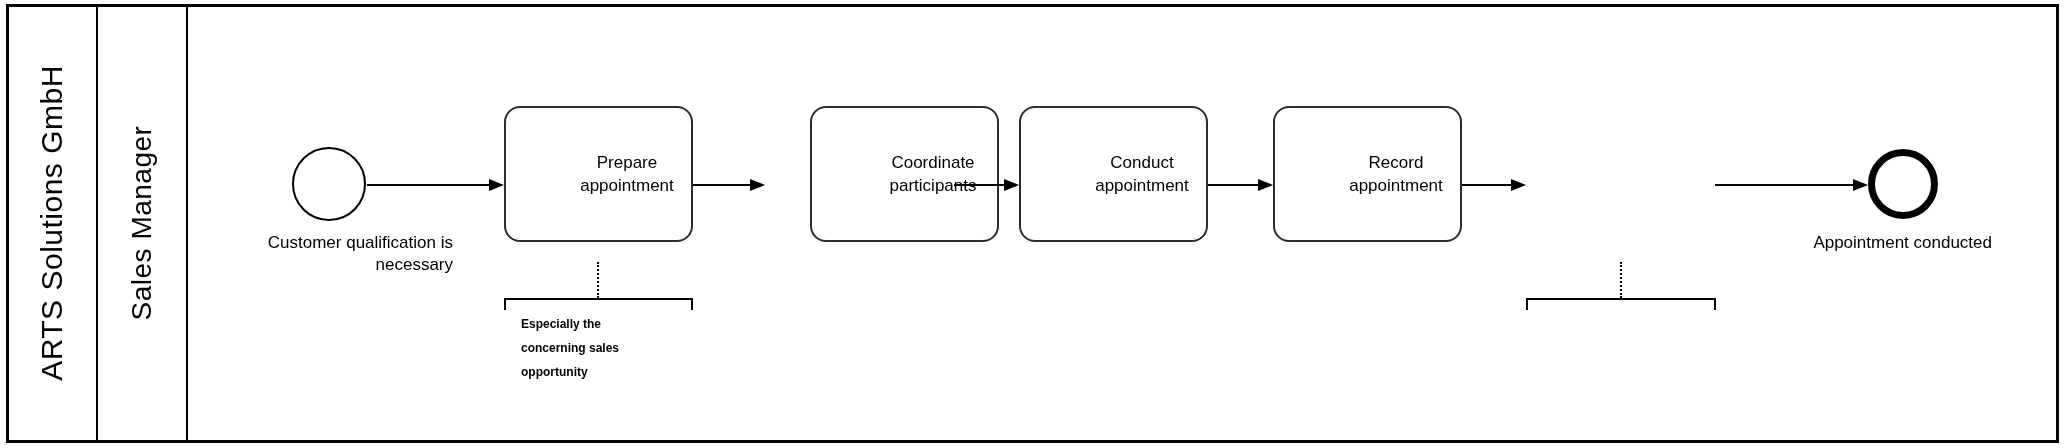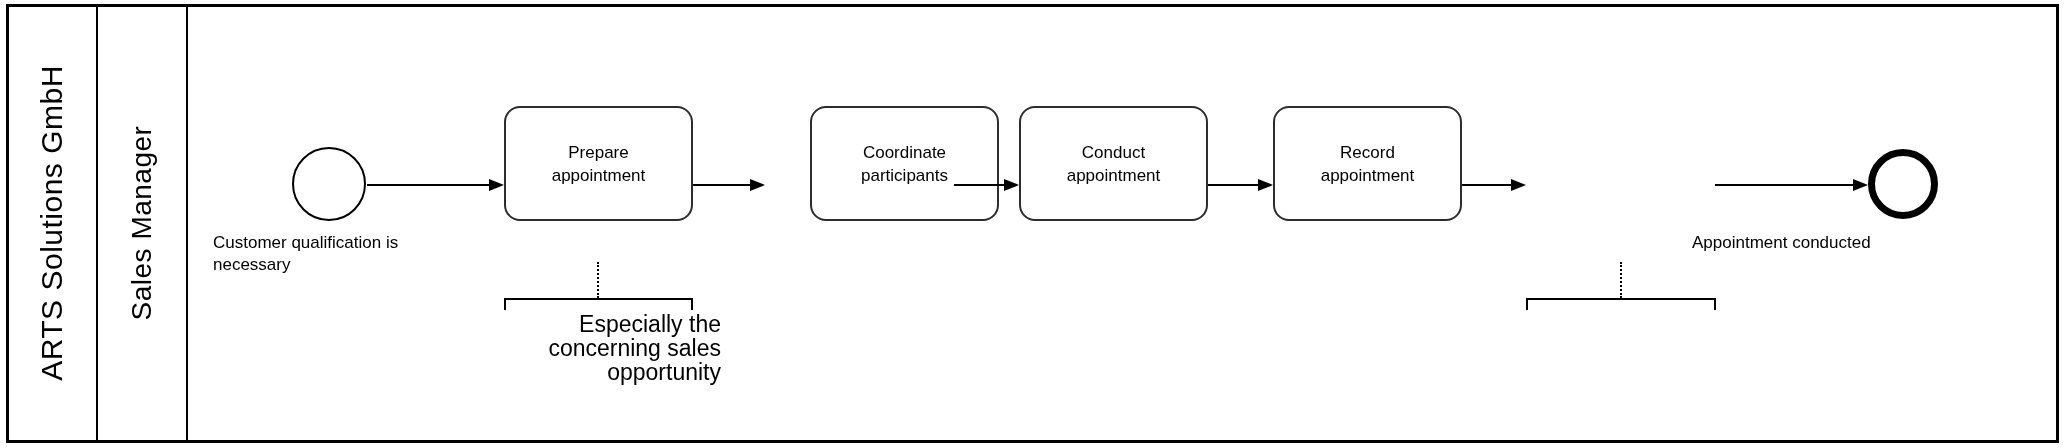--- a/index.html
+++ b/index.html
@@ -12,48 +12,49 @@
     border:3px solid #000;background:#fff;
   }
   .vline{position:absolute;top:4px;height:439px;width:2px;background:#000;}
   .vlabel{
     position:absolute;white-space:nowrap;
     transform:translate(-50%,-50%) rotate(-90deg);
   }
   .pool-label{font-size:30px;letter-spacing:0.5px;}
   .lane-label{font-size:28px;letter-spacing:0.5px;}
   .task{
-    position:absolute;top:106px;width:189px;height:115px;
+    position:absolute;top:106px;width:189px;height:136px;
     border:2px solid #2d2d2d;border-radius:16px;background:#fff;
-    display:flex;align-items:center;justify-content:center;text-align:center;
+    display:flex;align-items:center;justify-content:flex-end;text-align:center;
     box-sizing:border-box;
   }
   .task .tlabel{display:inline-block;max-width:128px;font-size:17px;line-height:23px;}
   .event{position:absolute;border-radius:50%;background:#fff;box-sizing:content-box;}
   .event.start{left:292px;top:147px;width:70px;height:70px;border:2.5px solid #000;}
   .event.end{left:1868px;top:149px;width:56px;height:56px;border:7px solid #000;}
   .elabel{
-    position:absolute;font-size:17px;line-height:22px;text-align:left;
+    position:absolute;font-size:17px;line-height:22px;text-align:right;
     white-space:pre-line;
   }
   .arrow{position:absolute;top:178px;height:14px;}
   .arrow .shaft{position:absolute;left:0;right:11px;top:5.75px;height:2.5px;background:#000;display:block;}
   .arrow .head{
     position:absolute;right:0;top:1px;width:0;height:0;display:block;
     border-top:6px solid transparent;border-bottom:6px solid transparent;
     border-left:15px solid #000;
   }
   .bracket{
     position:absolute;top:298px;height:12px;box-sizing:border-box;
     border-top:2.5px solid #000;border-left:2px solid #000;border-right:2px solid #000;
   }
   .assoc{position:absolute;width:0;border-left:2px dotted #000;}
   .anno{
-    position:absolute;font-size:23px;line-height:24px;text-align:right;
+    position:absolute;font-size:12px;line-height:24px;text-align:left;
     white-space:pre-line;
+    font-weight:bold;
   }
 </style>
 </head>
 <body>
 
 <div class="canvas">
 
   <div class="pool"></div>
   <div class="vline" style="left:96px"></div>
   <div class="vline" style="left:186px"></div>

